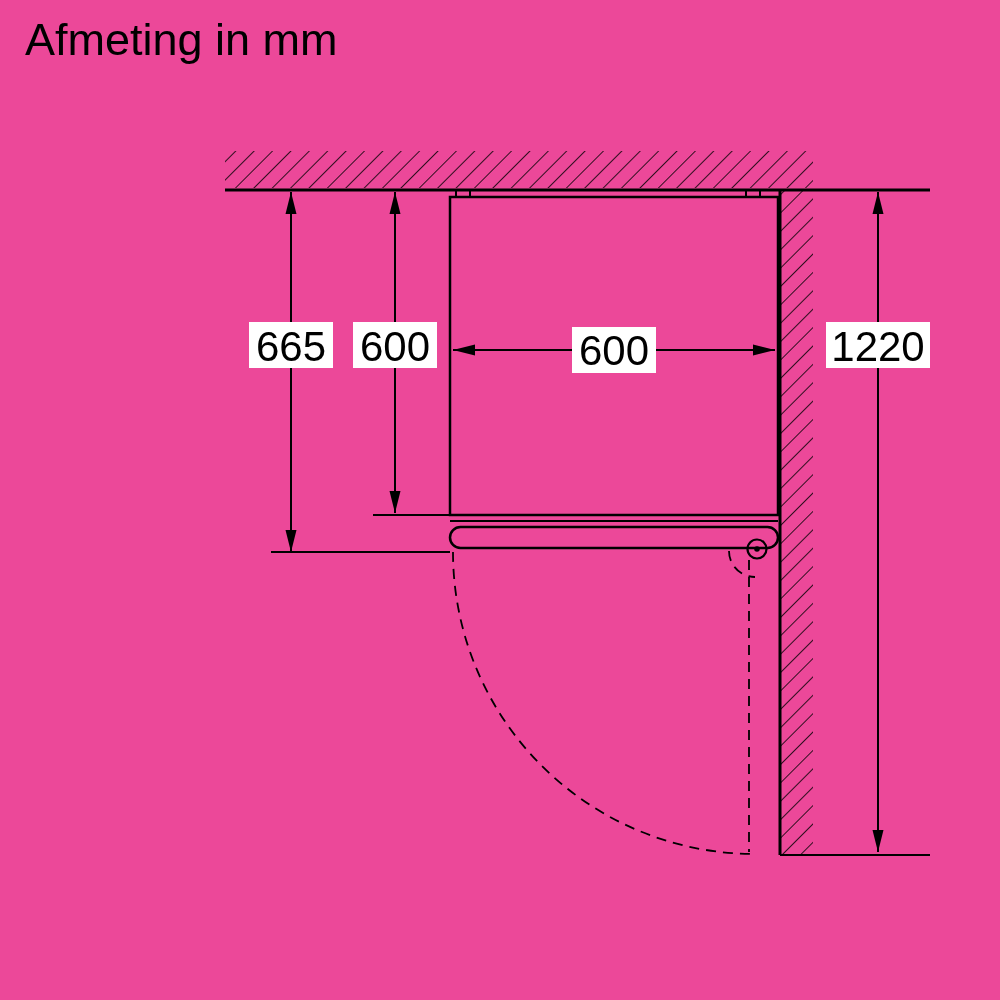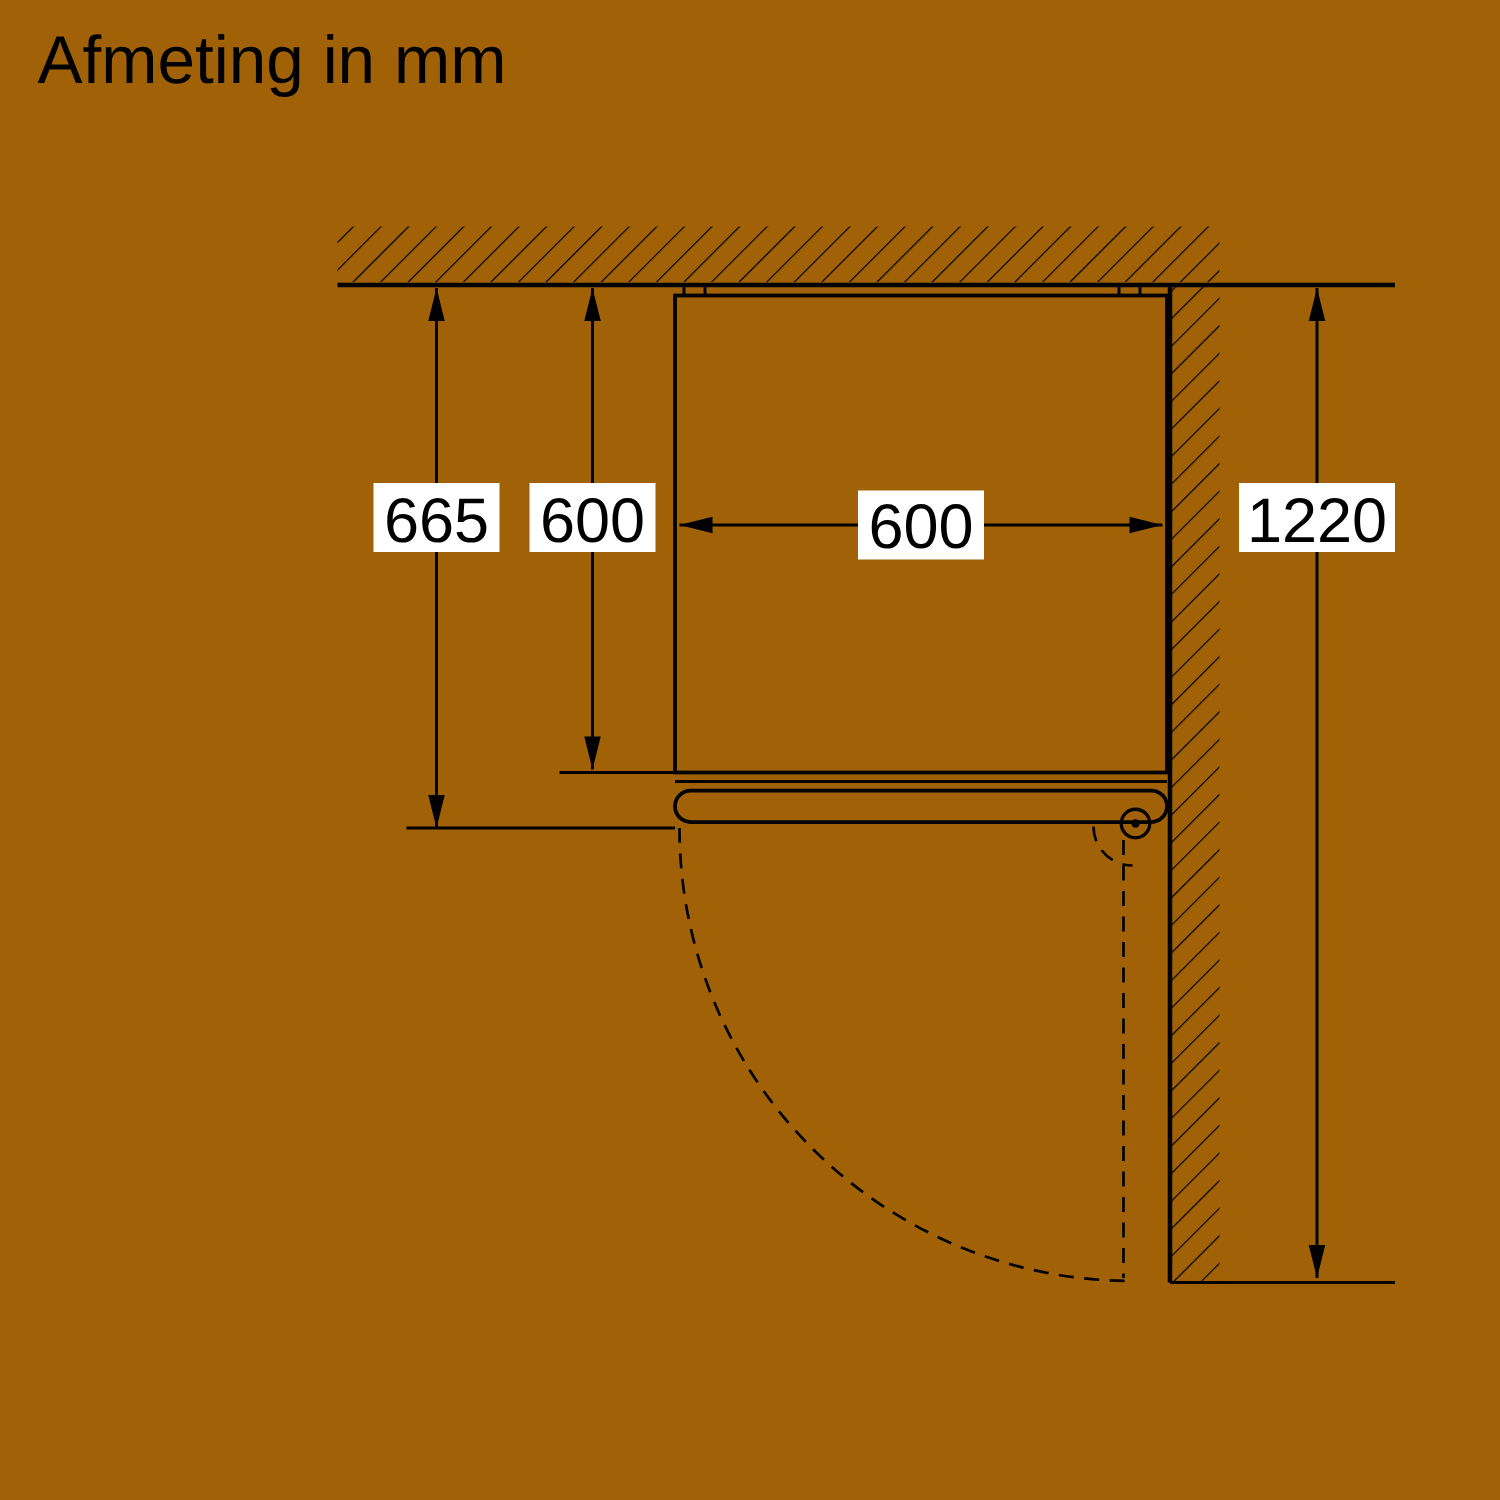--- a/index.html
+++ b/index.html
@@ -1,17 +1,17 @@
 <!DOCTYPE html>
 <html><head>
 <meta charset="utf-8">
 <style>
   html,body{margin:0;padding:0;background:#ffffff;}
   body{width:1000px;height:1000px;font-family:"Liberation Sans",sans-serif;}
-  .page{position:relative;width:1000px;height:1000px;background:#a16207;overflow:hidden;}
+  .page{position:relative;width:1000px;height:1000px;background:#ec4899;overflow:hidden;}
   svg{display:block;}
   svg text{font-family:"Liberation Sans","DejaVu Sans",sans-serif;fill:#000000;}
   .t-title{font-size:45px;font-weight:400;}
   .t-dim{font-size:42px;font-weight:400;text-anchor:middle;}
   .ln{stroke:#000000;fill:none;}
   .dash{stroke:#000000;fill:none;stroke-dasharray:10 7;stroke-width:1.8;}
   .arrow{fill:#000000;stroke:none;}
   .whitebox{fill:#ffffff;stroke:none;}
 </style>
 </head>

